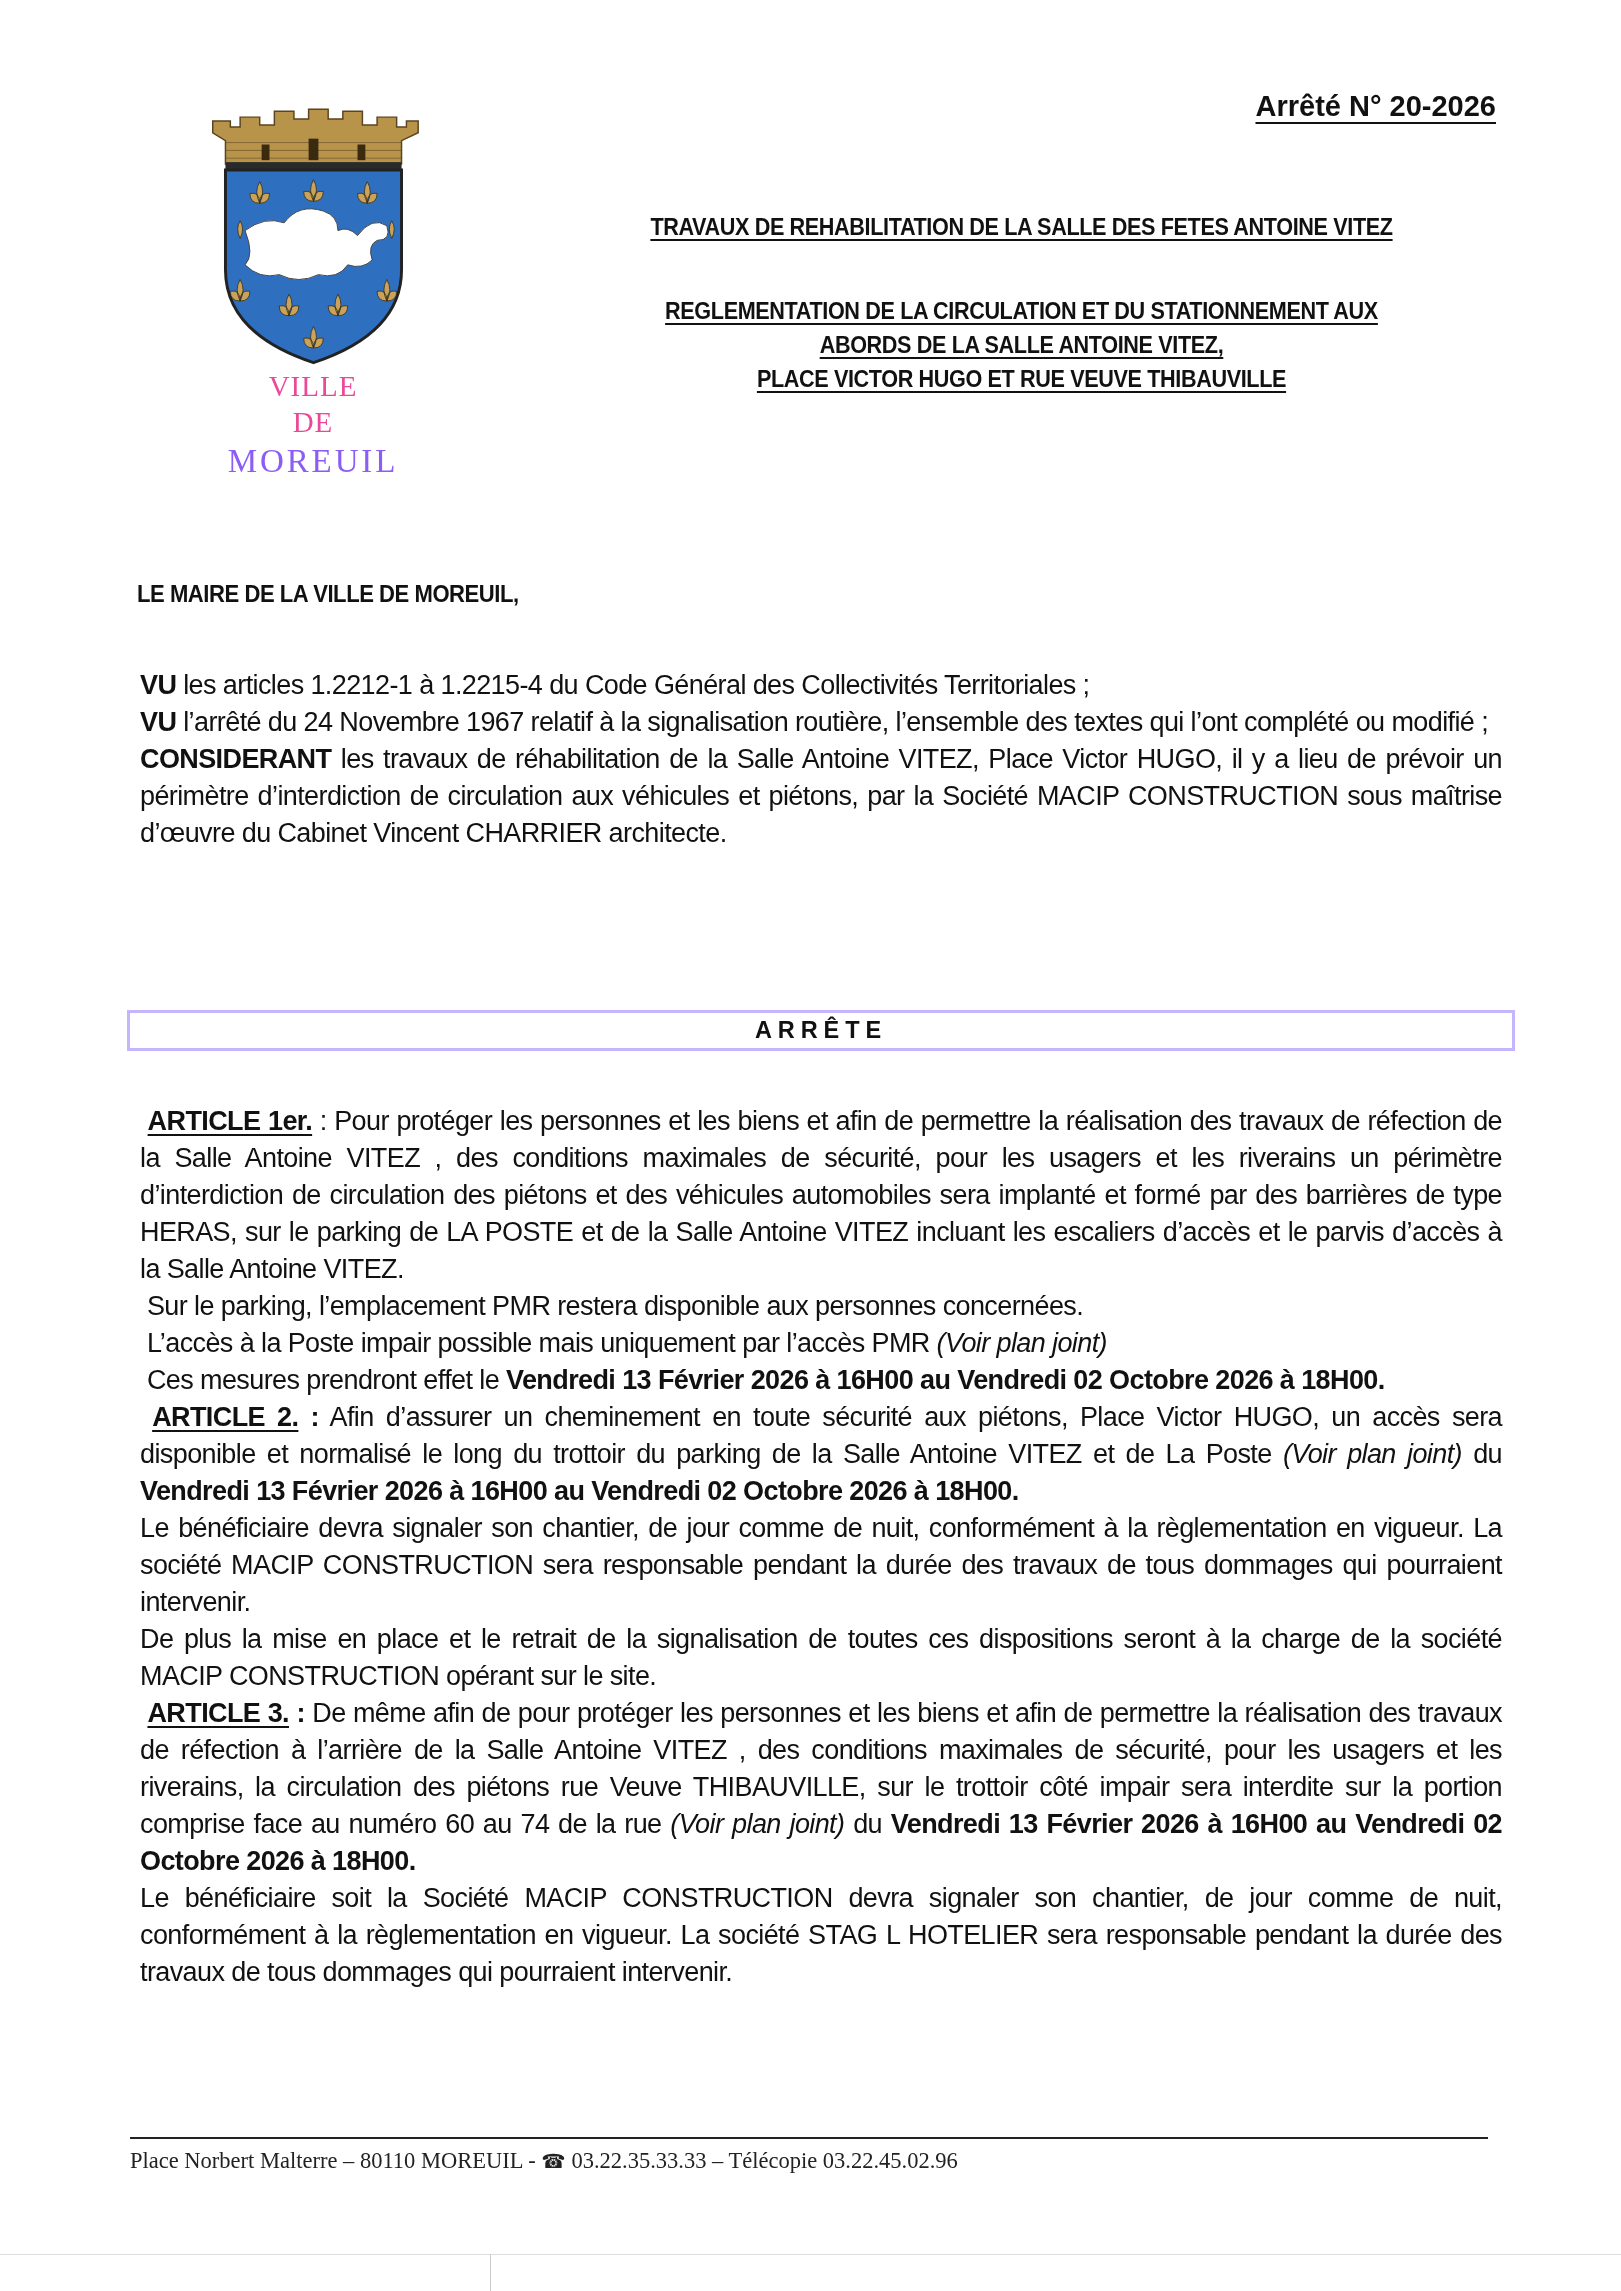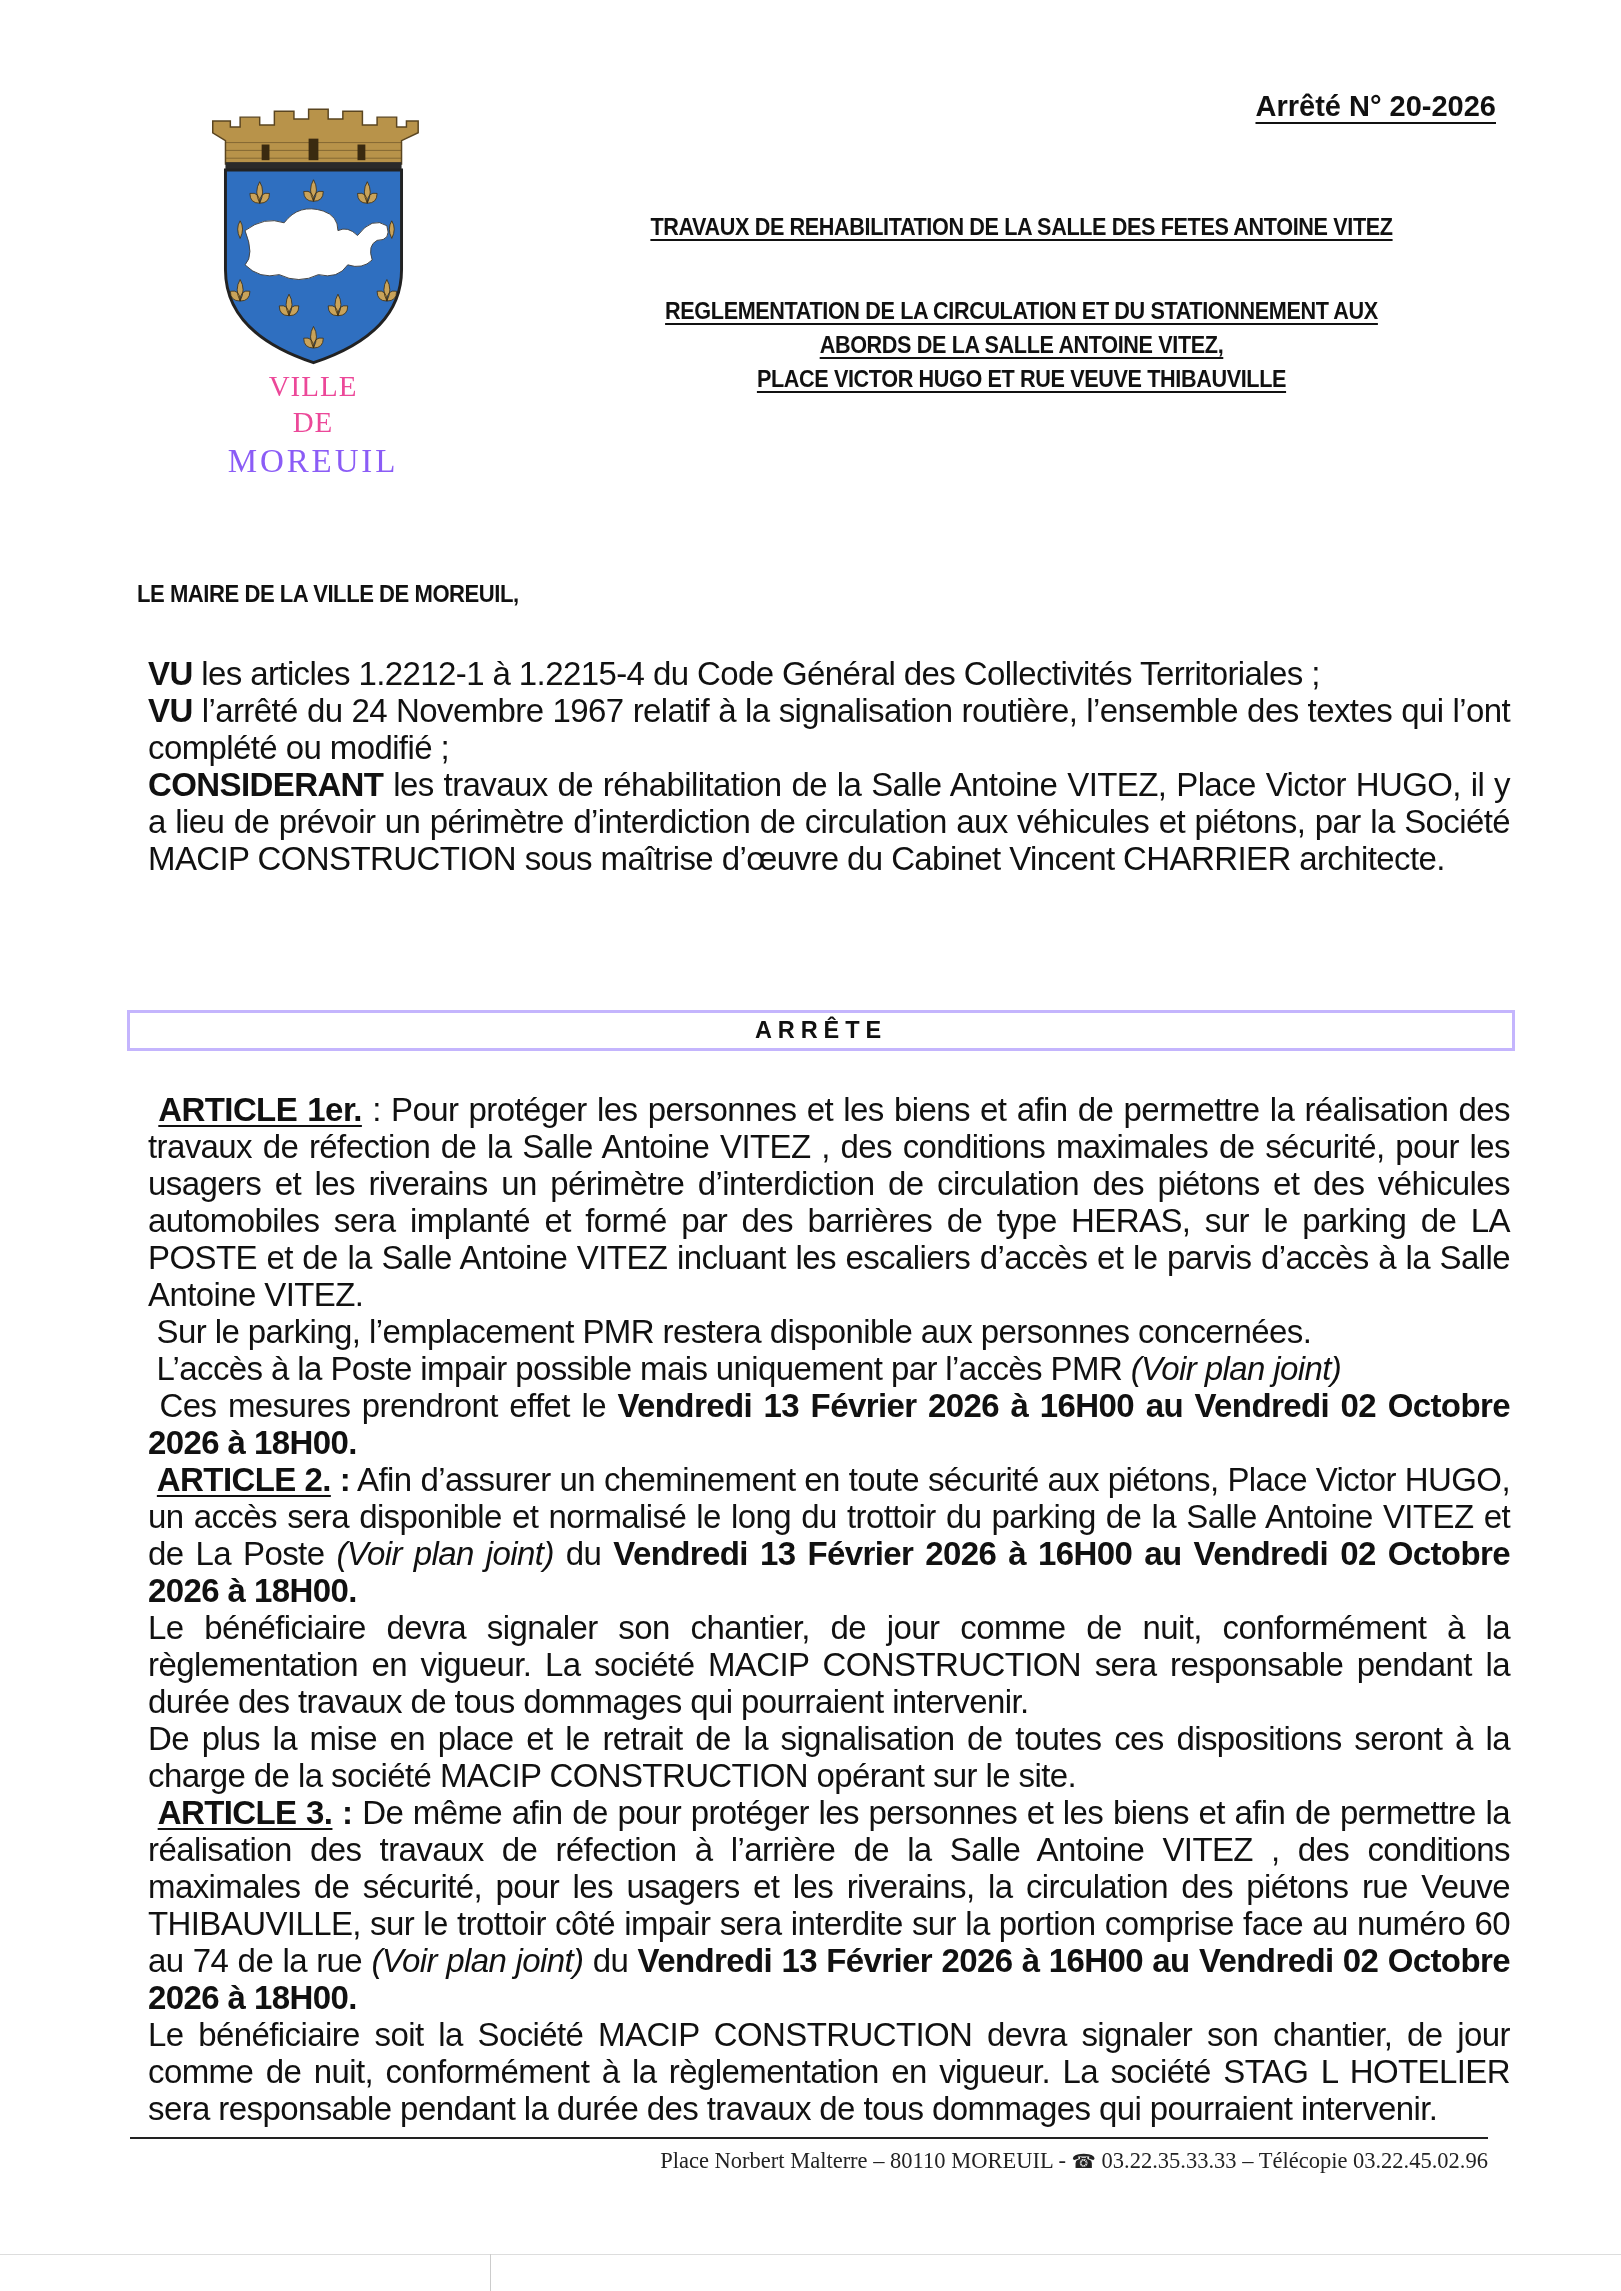--- a/index.html
+++ b/index.html
@@ -22,39 +22,39 @@
 
   .title-block { position: absolute; left: 539px; width: 965px; text-align: center; font-weight: bold;
                  font-size: 23px; text-decoration: underline; text-decoration-thickness: 2px;
                  text-underline-offset: 3.9px; letter-spacing: -0.4px; transform: scaleX(0.94); transform-origin: center; }
   .title-1 { top: 214px; }
   .title-2 { top: 294px; line-height: 34px; }
 
   .maire { position: absolute; left: 137px; top: 580px; font-weight: bold; font-size: 24.5px;
            transform: scaleX(0.9); transform-origin: left; letter-spacing: -0.5px; }
 
-  .body-text { position: absolute; left: 148px; width: 1362px; font-size: 33px; line-height: 37px;
-               text-align: justify; letter-spacing: -0.6px; }
+  .body-text { position: absolute; left: 140px; width: 1362px; font-size: 27px; line-height: 37px;
+               text-align: justify; letter-spacing: -0.6px; margin-top: 12px; }
   .body-text p { margin: 0; }
   .b { font-weight: bold; }
   .i { font-style: italic; }
   .art-label { font-weight: bold; text-decoration: underline; text-decoration-thickness: 2px;
                text-underline-offset: 3.9px; }
 
   .vu-block { top: 655px; }
 
   .arrete-box { position: absolute; left: 127px; top: 1010px; width: 1382px; height: 35px;
                 border: 3px solid #c4b5fd; text-align: center; }
   .arrete-box span { font-weight: bold; font-size: 23.5px; letter-spacing: 5.9px; line-height: 35px; }
 
   .articles { top: 1091px; }
 
   .footer-rule { position: absolute; left: 130px; top: 2137px; width: 1358px; height: 0;
                  border-top: 2px solid #222; }
-  .footer-text { position: absolute; left: 130px; width: 1358px; top: 2148px; text-align: right;
+  .footer-text { position: absolute; left: 130px; width: 1358px; top: 2148px; text-align: left;
                  font-family: "Liberation Serif", "DejaVu Serif", serif; font-size: 22.5px; color: #222; }
   .phone-icon { display: inline-block; font-size: 19.6px; }
 
   .scan-edge { position: absolute; left: 0; top: 2254px; width: 1621px; height: 0;
                border-top: 1px solid #ddd; }
   .scan-edge-v { position: absolute; left: 490px; top: 2254px; width: 0; height: 37px;
                  border-left: 1px solid #ccc; }
 </style>
 </head>
 <body>

